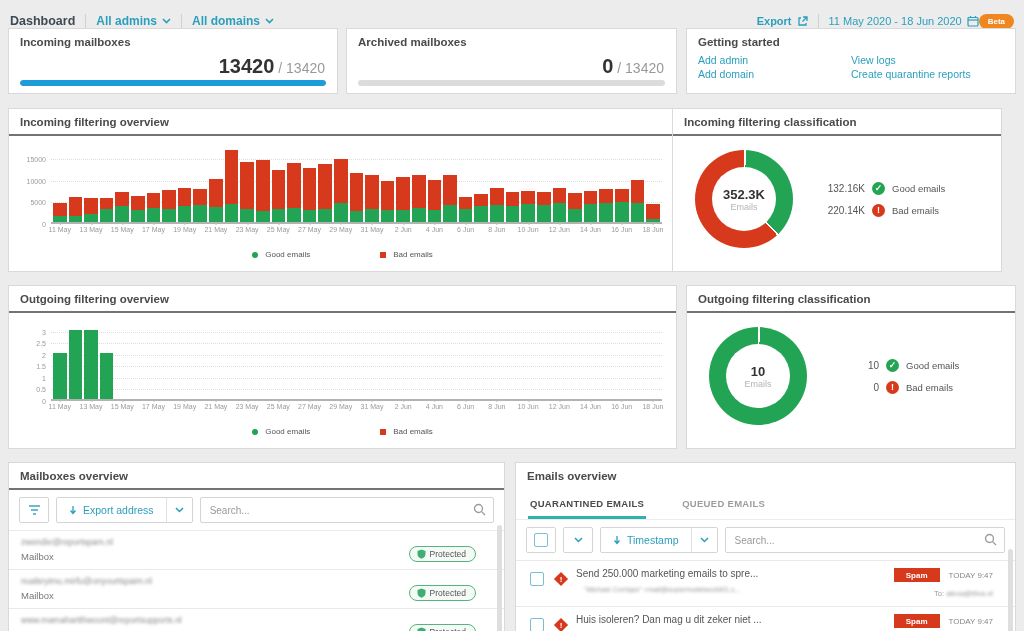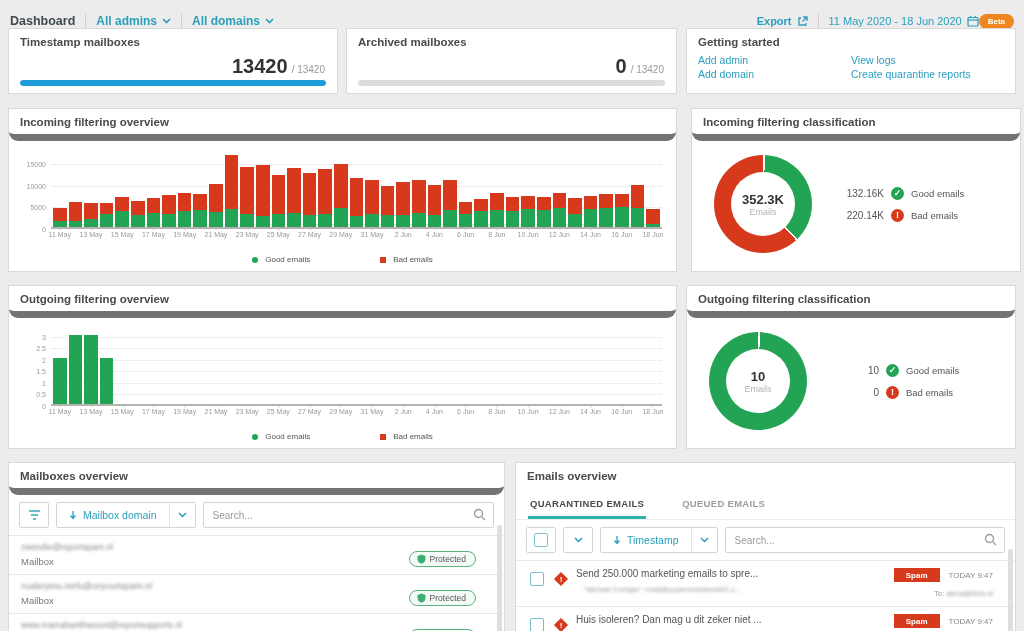--- a/index.html
+++ b/index.html
@@ -14,37 +14,37 @@
   .tlink { color:#2a9fbd; display:flex; align-items:center; gap:5px; cursor:pointer; font-weight:bold; font-size:12px; }
   .tlink svg { display:block; }
   .topbar .spacer { flex:1; }
   .beta { background:#f0861f; color:#fff; font-size:8px; font-weight:bold; border-radius:9px; padding:3px 9px; }
   .daterange { color:#2a9fbd; font-size:11px; display:flex; align-items:center; gap:5px; }
   .export { font-size:11px; }
 
   
   .card { position:absolute; background:#fff; border:1px solid #d9d9d9; }
   .card-title { font-size:11.5px; font-weight:bold; color:#4a4a4a; padding:7px 11px 6px; }
-  .card-title.divided { border-bottom:7px solid #737373;border-radius:9px; }
+  .card-title.divided { border-bottom:2px solid #737373; }
 
   
   #card-protected { top:28px; left:8px;  width:330px; height:66px; }
   #card-archived  { top:28px; left:346px; width:331px; height:66px; }
   #card-start     { top:28px; left:686px; width:330px; height:66px; }
   .bignum-line { position:absolute; right:12px; top:26px; display:flex; align-items:baseline; gap:4px; }
   .bignum { font-size:20px; font-weight:bold; color:#333; }
-  .bigtot { font-size:10px; color:#999; }
+  .bigtot { font-size:14px; color:#999; }
   .ptrack { position:absolute; left:11px; right:11px; bottom:7px; height:6px; background:#dcdcdc; border-radius:3px; overflow:hidden; }
   .pfill { height:100%; background:#1d9cd9; border-radius:3px; width:0; }
   .gs-links { display:grid; grid-template-columns:1fr 1fr; padding:0 11px; row-gap:2px; }
   .gs-links a { color:#2a9fbd; font-size:10.5px; text-decoration:none; cursor:pointer; }
 
   
   #card-inc-over { top:108px; left:8px; width:669px; height:164px; }
-  #card-inc-cls  { top:108px; left:691px; width:330px; height:164px; }
+  #card-inc-cls  { top:108px; left:672px; width:330px; height:164px; }
   #card-out-over { top:285px; left:8px; width:669px; height:164px; }
   #card-out-cls  { top:285px; left:686px; width:330px; height:164px; }
 
   .chart { position:relative; margin:12px 14px 0 42px; height:76px; border-bottom:2px solid #b3b3b3; }
   .bars { position:absolute; left:0; right:0; bottom:0; top:0; display:flex; align-items:flex-end; gap:2px; padding:0 2px; }
   .barcol { flex:1; position:relative; display:flex; flex-direction:column; justify-content:flex-end; height:100%; }
   .barcol div { width:100%; }
   .gridline { position:absolute; left:0; right:0; height:0; border-top:1px dotted #ddd; }
   .ytick { position:absolute; right:calc(100% + 5px); transform:translateY(-50%); font-size:7px; color:#9a9a9a; white-space:nowrap; }
   .xtick { position:absolute; top:calc(100% + 4px); left:50%; transform:translateX(-50%); font-size:7px; color:#9a9a9a; white-space:nowrap; }
@@ -148,21 +148,21 @@
           <rect x="1" y="2.5" width="10" height="8.5" rx="1" fill="none" stroke="#2a9fbd" stroke-width="1.2"></rect>
           <line x1="1" y1="5" x2="11" y2="5" stroke="#2a9fbd" stroke-width="1.2"></line>
           <line x1="3.5" y1="1" x2="3.5" y2="3" stroke="#2a9fbd" stroke-width="1.2"></line>
           <line x1="8.5" y1="1" x2="8.5" y2="3" stroke="#2a9fbd" stroke-width="1.2"></line>
         </svg>
     </span>
     <span class="beta">Beta</span>
   </div>
 
   <div class="card" id="card-protected">
-    <div class="card-title">Timestamp mailboxes</div>
+    <div class="card-title">Incoming mailboxes</div>
     <div class="bignum-line">
       <span class="bignum">13420</span>
       <span class="bigtot">/ 13420</span>
     </div>
     <div class="ptrack">
       <div class="pfill" style="width: 100%;"></div>
     </div>
   </div>
 
   <div class="card" id="card-archived">
@@ -559,21 +559,21 @@
             <line x1="1" y1="2" x2="12" y2="2" stroke="#2a9fbd" stroke-width="1.4"></line>
             <line x1="3" y1="6" x2="10" y2="6" stroke="#2a9fbd" stroke-width="1.4"></line>
             <line x1="5" y1="10" x2="8" y2="10" stroke="#2a9fbd" stroke-width="1.4"></line>
           </svg>
       </span>
       <span class="sortgrp">
         <span class="sortmain">
           <svg width="8" height="10" viewBox="0 0 8 10">
               <path d="M4 1 V8 M1.5 5.5 L4 8.5 L6.5 5.5" fill="none" stroke="#2a9fbd" stroke-width="1.3"></path>
             </svg>
-          <span>Mailbox domain</span>
+          <span>Export address</span>
         </span>
         <span class="sortchev">
           <svg width="9" height="6" viewBox="0 0 9 6">
               <polyline points="1,1 4.5,4.5 8,1" fill="none" stroke="#2a9fbd" stroke-width="1.5"></polyline>
             </svg>
         </span>
       </span>
       <span class="searchbox">
         <input type="text" placeholder="Search..." style="">
         <svg width="13" height="13" viewBox="0 0 13 13">

